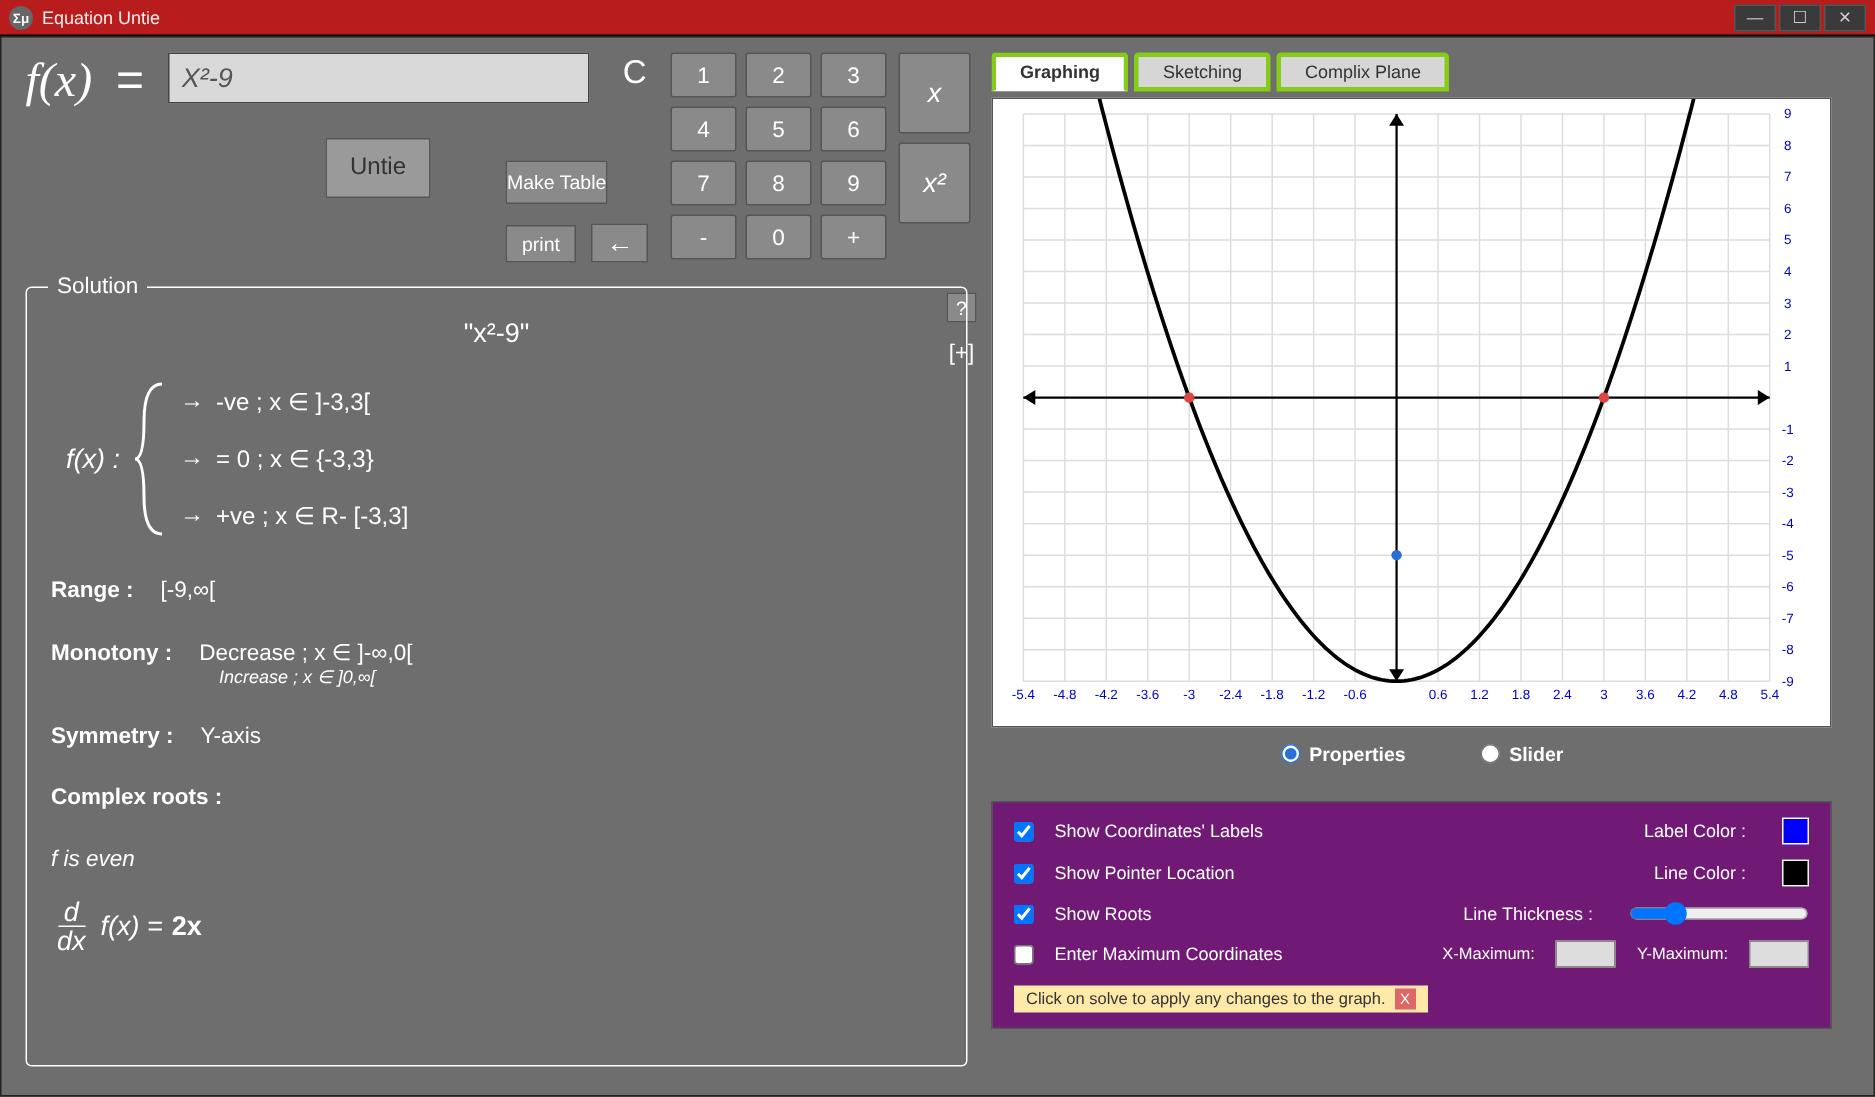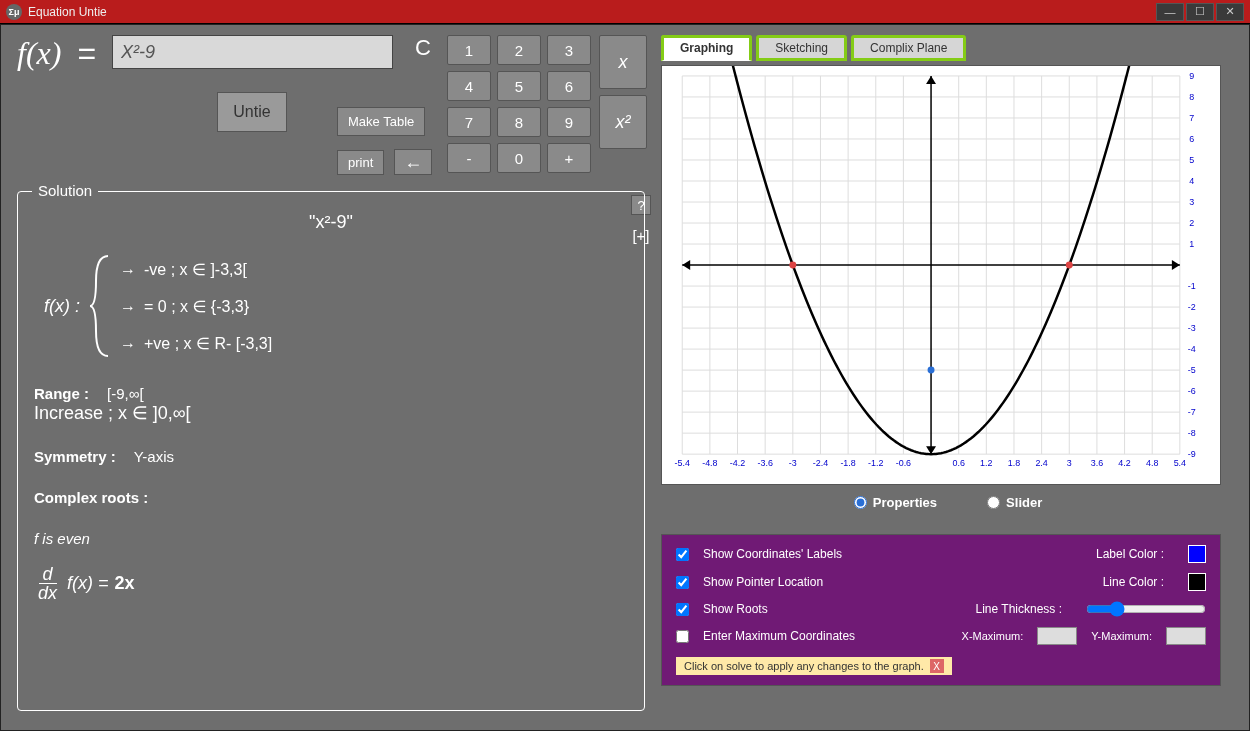--- a/index.html
+++ b/index.html
@@ -34,21 +34,21 @@
 .solution-box .legend { position:absolute; top:-10px; left:14px; background:#6e6e6e; padding:0 6px; font-size:15px; color:#fff;}
 .solution-box .eq-title { text-align:center; font-size:18px; margin: 6px 0 18px;}
 .brace-block { display:flex; align-items:center; margin-left: 10px;}
 .brace-block .fx-prefix { font-style:italic; font-size:18px; margin-right:10px;}
 .brace-svg { margin-right:6px;}
 .cases { display:flex; flex-direction:column; gap:18px; font-size:16px;}
 .arrow-line { display:flex; align-items:center; gap:8px;}
 .arrow-line::before { content:"→"; font-size:16px; }
 .sol-row { margin-top: 24px; font-size:15px;}
 .sol-row b { font-weight:bold; margin-right: 18px;}
-.sol-sub { font-size:18px;}
+.sol-sub { margin-left: 112px; font-size:12px;font-style:italic;}
 .deriv-row { display:flex; align-items:center; gap:6px; margin-top:18px; font-size:18px;}
 .frac { display:inline-flex; flex-direction:column; align-items:center; font-style:italic; font-family:Georgia,serif; line-height:1;}
 .frac .num { border-bottom:1px solid #fff; padding:0 4px;}
 .frac .den { padding:0 4px;}
 
 .tabs { display:flex; gap:4px; margin-bottom:4px;}
 .tab { background:#d6d6d6; color:#333; padding:3px 16px; font-size:12px; border:3px solid #84cc16; border-radius:3px 3px 0 0; cursor:pointer;}
 .tab.active { background:#fff; font-weight:bold; border-bottom:1px solid #fff;}
 
 .graph-box { background:#fff; border:1px solid #555; width: 560px; height: 420px; position:relative; }
@@ -116,21 +116,21 @@
           </div>
           <div class="side-keys">
             <div class="kbtn">x</div>
             <div class="kbtn">x²</div>
           </div>
         </div>
       </div>
     </div>
 
     <div style="position:absolute; top:82px; left:336px; display:flex; gap:10px; align-items:center;">
-      <div class="kbtn" style="padding:6px 10px; background:#8a8a8a; border:1px solid #555; color:#fff; font-size:13px;">Make Table</div>
+      <div class="kbtn" style="padding:6px 0; background:#8a8a8a; border:1px solid #555; color:#fff; font-size:13px;">Make Table</div>
     </div>
     <div style="position:absolute; top:124px; left:336px; display:flex; gap:10px; align-items:center;">
       <div class="kbtn" style="padding:4px 10px; background:#8a8a8a; border:1px solid #555; color:#fff; font-size:13px;">print</div>
       <div class="kbtn" style="width:38px; height:26px; background:#8a8a8a; border:1px solid #555; color:#fff; font-size:18px; display:flex;align-items:center;justify-content:center;">←</div>
     </div>
 
     <div class="help-btn">?</div>
     <div class="expand-btn">[+]</div>
 
     <div class="solution-box">
@@ -147,20 +147,21 @@
             </div>
           <div class="arrow-line">
               <span>= 0 ; x ∈ {-3,3}</span>
             </div>
           <div class="arrow-line">
               <span>+ve ; x ∈ R- [-3,3]</span>
             </div>
         </div>
       </div>
       <div class="sol-row"><b>Range :</b><span>[-9,∞[</span></div>
+      <div class="sol-row"><b>Monotony :</b><span>Decrease ; x ∈ ]-∞,0[</span></div>
       <div class="sol-sub">Increase ; x ∈ ]0,∞[</div>
       <div class="sol-row"><b>Symmetry :</b><span>Y-axis</span></div>
       <div class="sol-row"><b>Complex roots :</b></div>
       <div class="sol-row" style="font-style:italic;">f is even</div>
       <div class="deriv-row">
         <span class="frac">
           <span class="num">d</span>
           <span class="den">dx</span>
         </span>
         <span style="font-style:italic;">f(x) =</span>

